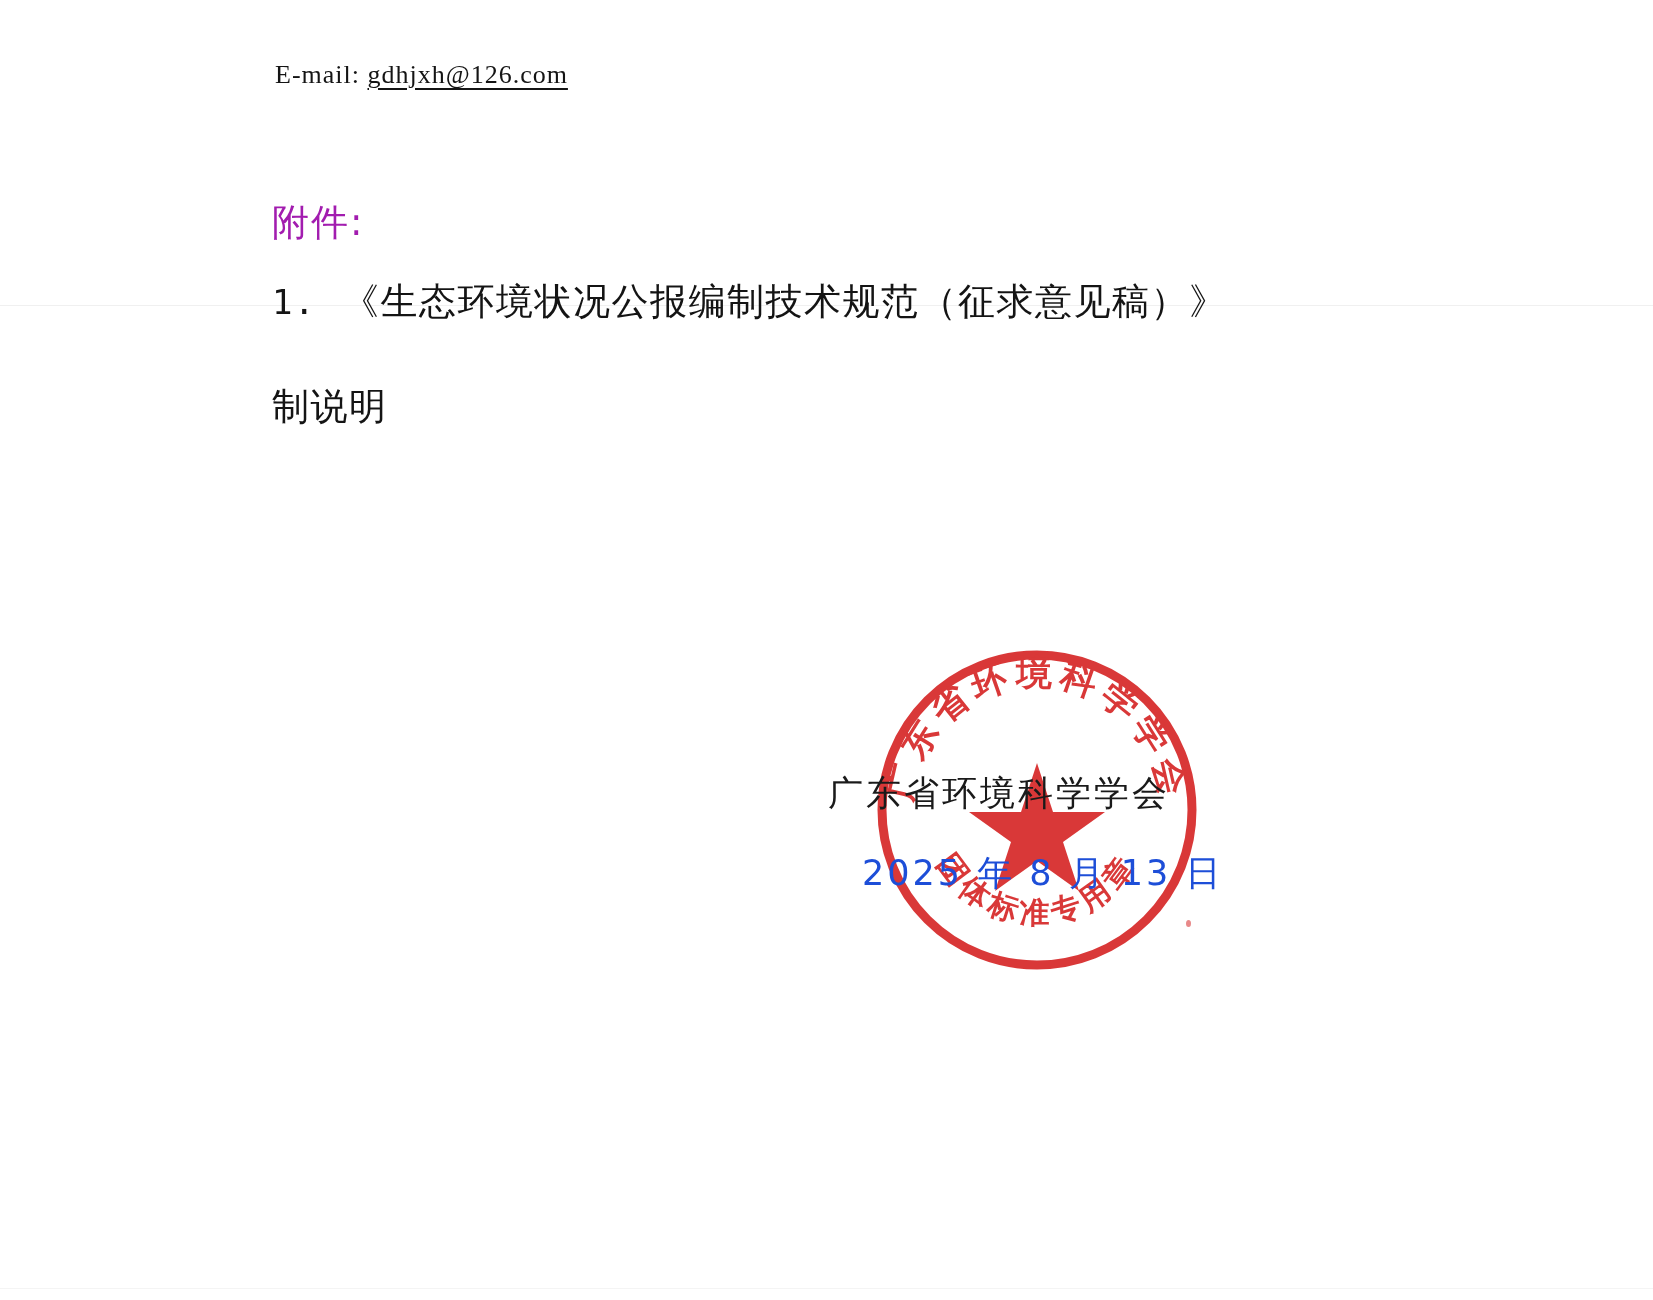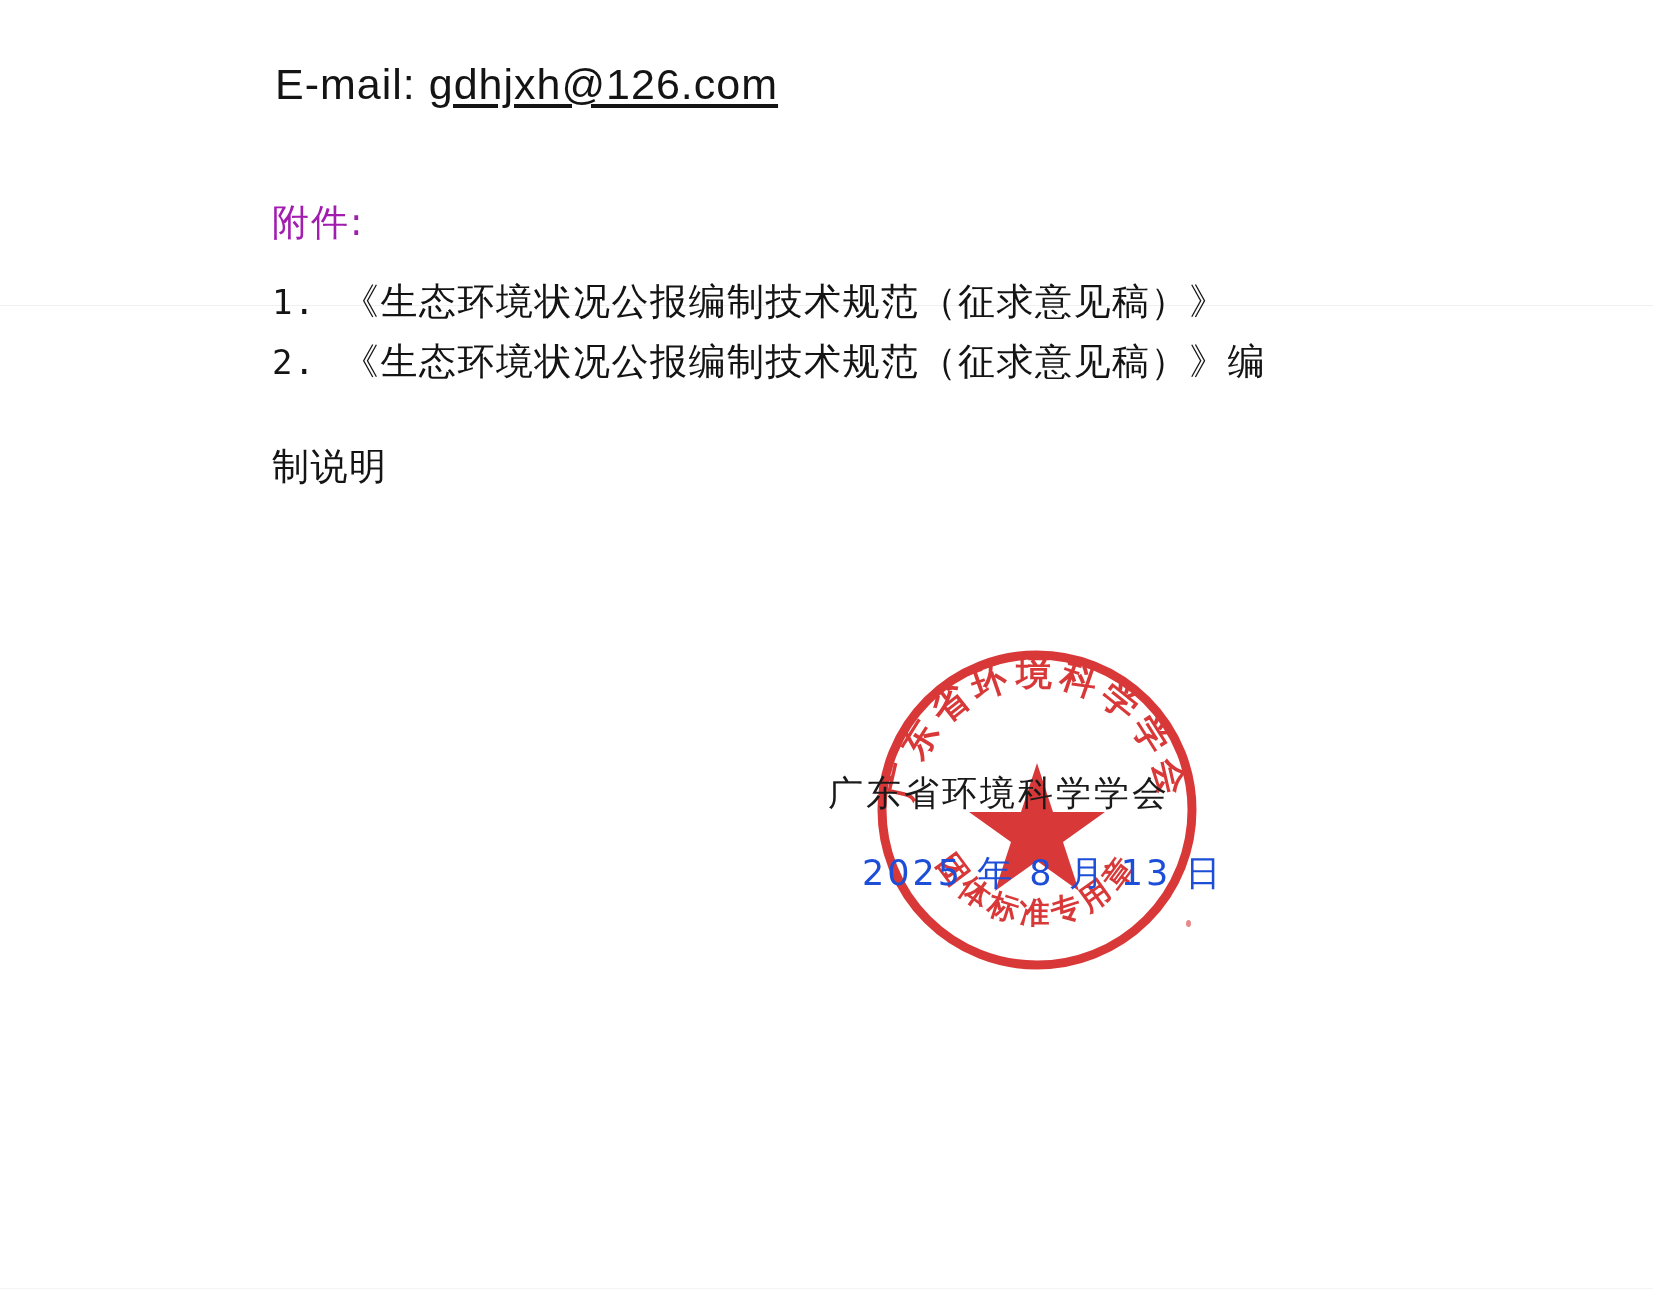--- a/index.html
+++ b/index.html
@@ -29,22 +29,22 @@
 
   .page {
     position: absolute;
     inset: 0;
   }
 
   .email-line {
     position: absolute;
     left: 275px;
     top: 60px;
-    font-family: Liberation Sans, sans-serif;
-    font-size: 43px;
+    font-family: Liberation Serif, serif;
+    font-size: 26px;
     letter-spacing: 1px;
     color: #141414;
     white-space: nowrap;
   }
   .email-line .addr {
     text-decoration: underline;
     text-underline-offset: 5px;
   }
 
   .attach-label {
@@ -144,23 +144,20 @@
   </div>
 
   <div class="attach-label">附件:</div>
 
   <div class="att-list">
 
     <div class="att-item">
       <span class="num">1.</span><span>《生态环境状况公报编制技术规范（征求意见稿）》</span>
     </div>
 
-    <div class="att-item">
-      <span class="num">2.</span><span>《生态环境状况公报编制技术规范（征求意见稿）》编</span>
-    </div>
     <div class="att-item wrap">制说明</div>
 
 
   </div>
 
   <div class="seal">
     <svg width="330" height="330" viewBox="0 0 330 330" xmlns="http://www.w3.org/2000/svg">
       <defs>
         <path id="arcTop" d="M 40,165 A 125,125 0 0 1 290,165" fill="none"></path>
         <path id="arcBottom" d="M 52,165 A 113,113 0 0 0 278,165" fill="none"></path>

